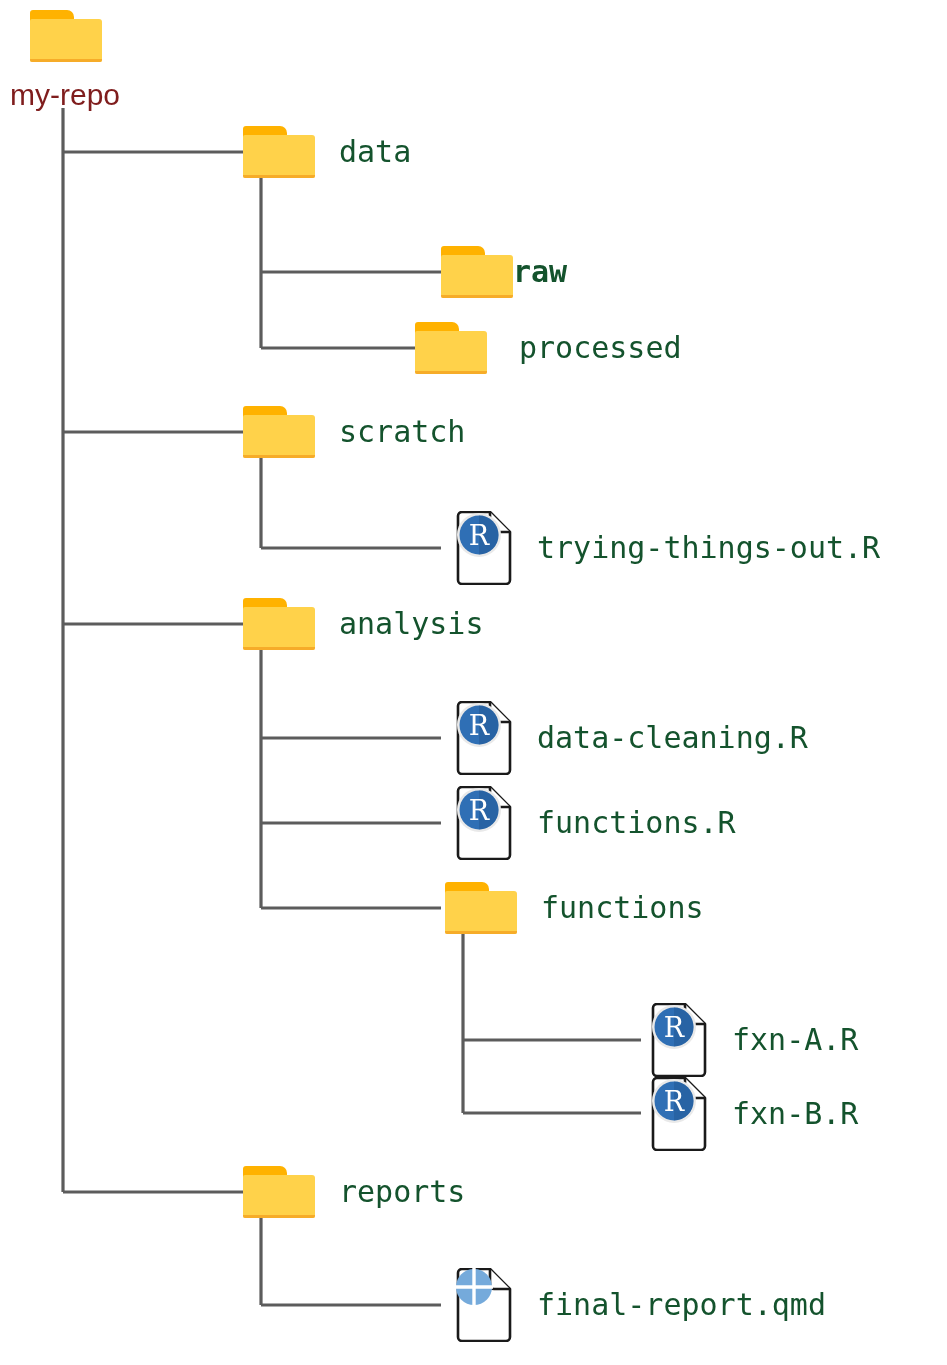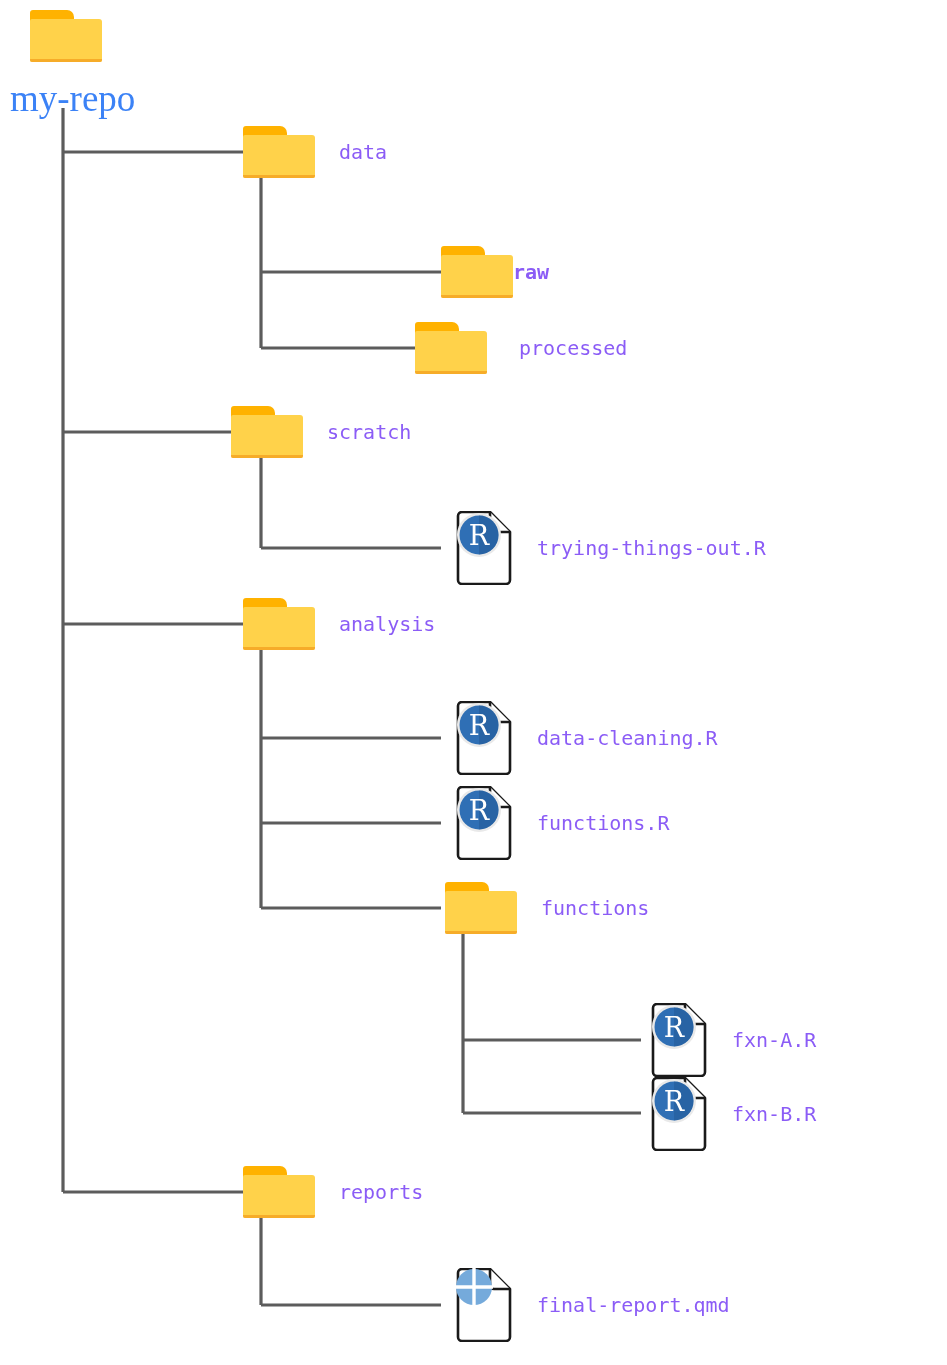--- a/index.html
+++ b/index.html
@@ -1,23 +1,23 @@
 <!DOCTYPE html>
 <html><head>
 <meta charset="utf-8">
 <style>
   html,body{margin:0;padding:0;background:#ffffff;}
   body{width:947px;height:1365px;position:relative;overflow:hidden;
        font-family:"DejaVu Sans Mono","Liberation Mono",monospace;}
   #canvas{position:absolute;left:0;top:0;width:947px;height:1365px;}
   .node{position:absolute;display:flex;align-items:center;}
-  .label{color:#8b5cf6;font-size:20px;line-height:1;white-space:pre;
+  .label{color:#14532d;font-size:30px;line-height:1;white-space:pre;
          font-family:"DejaVu Sans Mono","Liberation Mono",monospace;letter-spacing:0px;}
-  .root-label{position:absolute;color:#3b82f6;font-size:37px;line-height:1;white-space:pre;
-         font-family:Liberation Serif, serif;}
+  .root-label{position:absolute;color:#7f1d1d;font-size:30px;line-height:1;white-space:pre;
+         font-family:Liberation Sans, sans-serif;}
   
   .folder{position:relative;width:72px;height:52px;flex:0 0 auto;}
   .folder .tab{position:absolute;left:0;top:0;width:44px;height:13px;
        background:#FFB200;border-radius:3px 7px 0 0;}
   .folder .body{position:absolute;left:0;top:9px;width:72px;height:43px;
        background:#FFD24A;border-radius:2px 3px 2px 2px;}
   .folder .lip{position:absolute;left:0;top:49px;width:72px;height:3px;
        background:#F5A623;opacity:.85;border-radius:0 0 2px 2px;}
   
   .doc{position:relative;width:58px;height:74px;flex:0 0 auto;}
@@ -92,21 +92,21 @@
 
   <div class="node" style="left:415px;top:322px;text-align:right;">
     <span class="folder">
       <span class="tab"></span>
         <span class="body"></span>
         <span class="lip"></span>
     </span>
     <span class="label" style="margin-left:32px;">processed</span>
   </div>
 
-  <div class="node" style="left:231px;top:406px;">
+  <div class="node" style="left:243px;top:406px;">
     <span class="folder">
       <span class="tab"></span>
         <span class="body"></span>
         <span class="lip"></span>
     </span>
     <span class="label" style="margin-left:24px;">scratch</span>
   </div>
 
   <div class="node" style="left:455px;top:511px;">
     <span class="doc">

